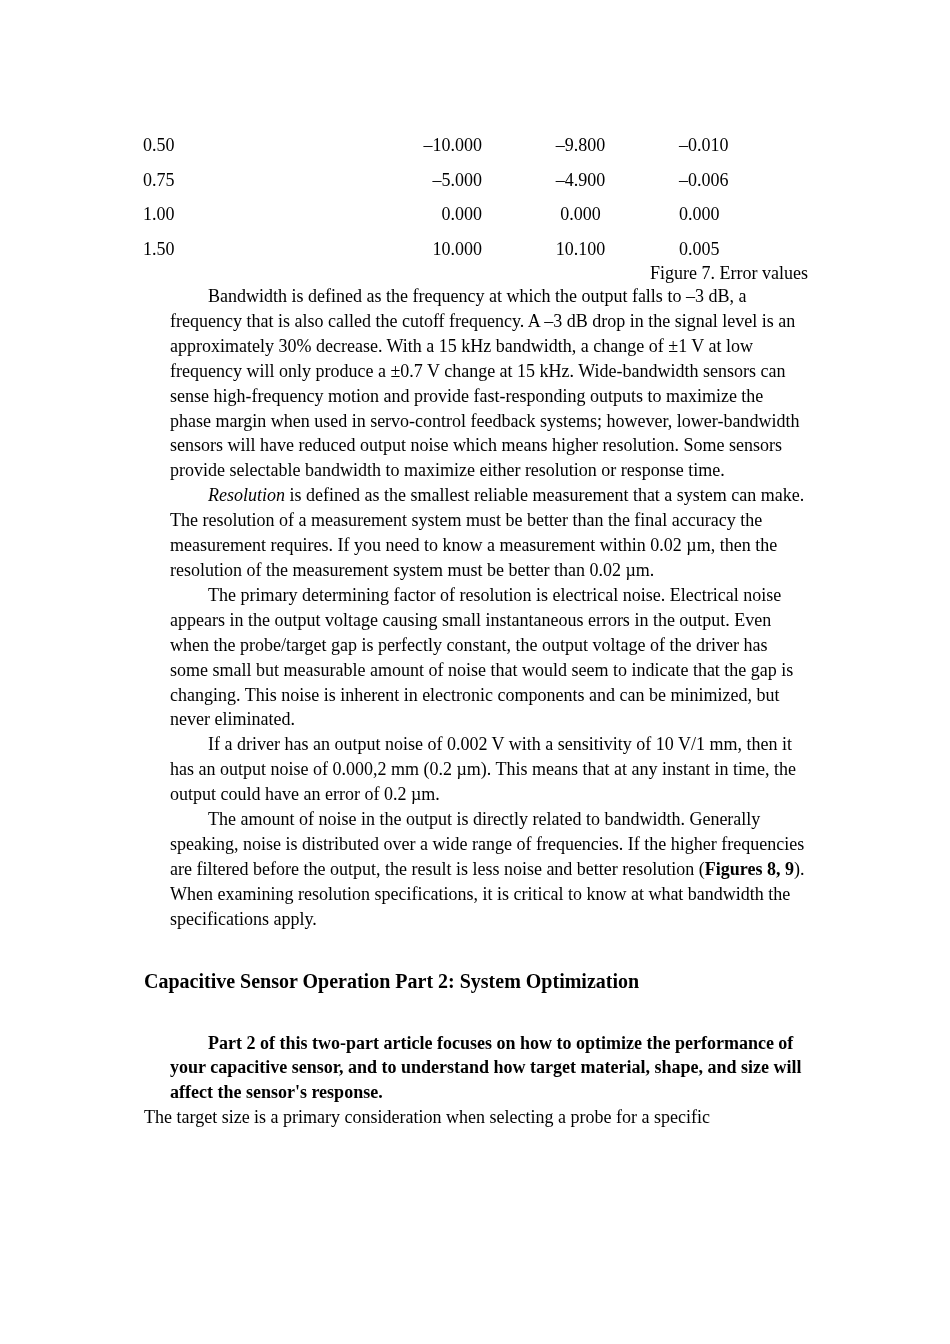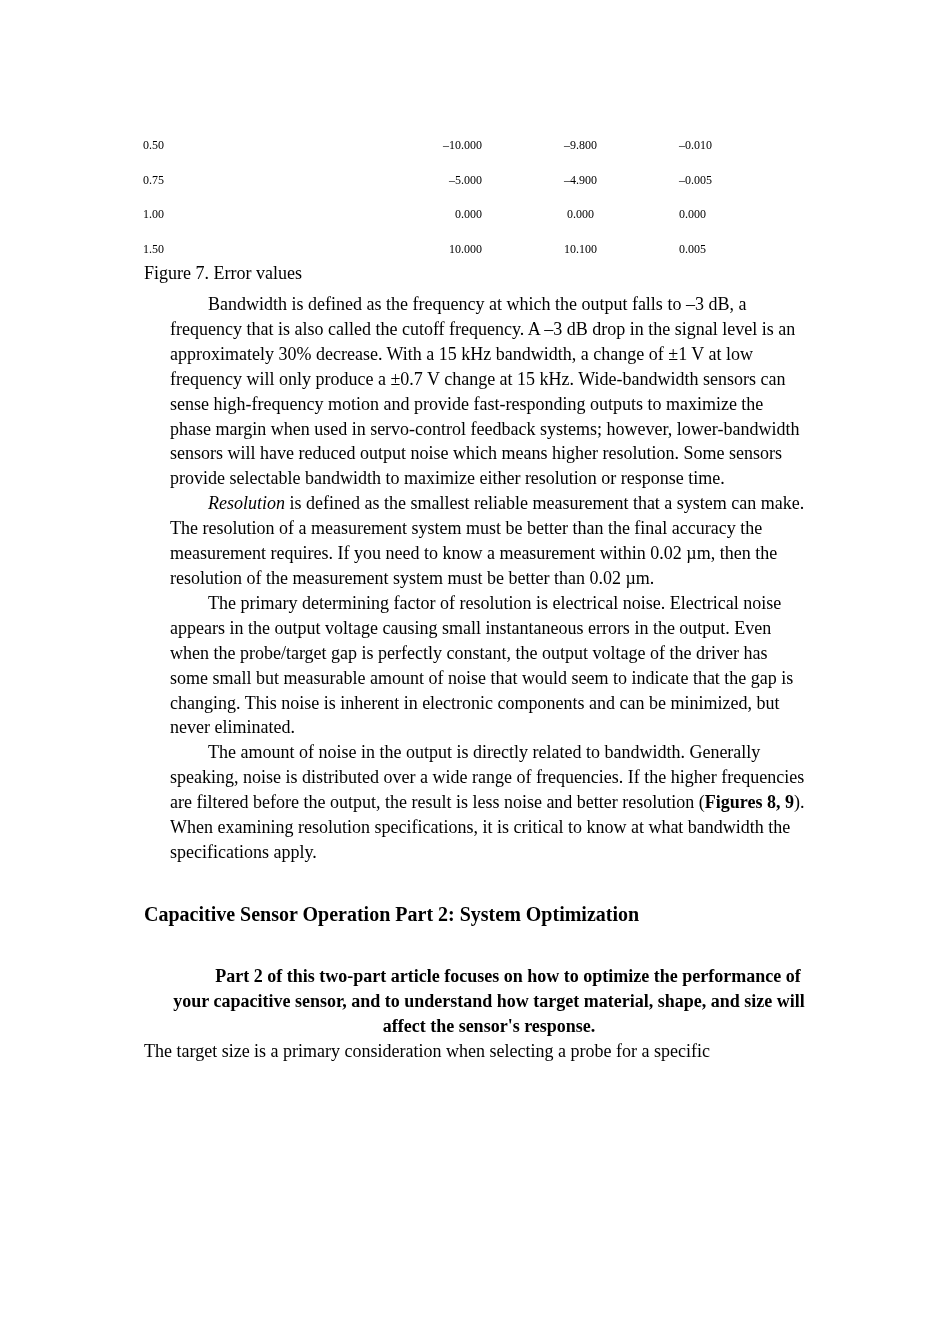--- a/index.html
+++ b/index.html
@@ -1,65 +1,66 @@
 <!DOCTYPE html>
 <html><head>
 <meta charset="utf-8">
 <style>
   html, body { margin: 0; padding: 0; background: #ffffff; }
   body { width: 950px; height: 1344px; position: relative; overflow: hidden;
          font-family: "Liberation Serif", serif; color: #000; }
   .page { position: absolute; left: 144px; top: 128px; width: 664px; }
   table.err { border-collapse: collapse; margin-left: -1px; }
-  table.err td { font-size: 12px; height: 34.5px; padding: 0; vertical-align: middle; line-height: 20px; }
+  table.err td { font-size: 18px; height: 34.5px; padding: 0; vertical-align: middle; line-height: 20px; }
   table.err td.c0 { width: 110px; }
   table.err td.c1 { width: 229px; text-align: right; }
   table.err td.c2 { width: 197px; text-align: center; }
   table.err td.c3 { width: 120px; }
-  .caption { text-align: left; font-size: 18px; line-height: 22px; margin-top: -4px; margin-bottom: 8px; }
+  .caption { text-align: right; font-size: 18px; line-height: 22px; margin-top: -4px; margin-bottom: 0; }
   p { margin: 0; font-size: 18px; line-height: 24.9px; }
   p.ind { text-indent: 38px; margin-left: 26px; }
   h2 { font-size: 20px; font-weight: bold; margin: 29px 0 0 0; line-height: 40px; }
-  p.lead { font-weight: bold; margin-top: 30px; text-align: center; }
+  p.lead { font-weight: bold; margin-top: 30px; }
 </style>
 </head>
 <body>
 
 <div class="page">
   <table class="err">
     <tbody>
       <tr>
         <td class="c0">0.50</td>
         <td class="c1">–10.000</td>
         <td class="c2">–9.800</td>
         <td class="c3">–0.010</td>
       </tr>
       <tr>
         <td class="c0">0.75</td>
         <td class="c1">–5.000</td>
         <td class="c2">–4.900</td>
-        <td class="c3">–0.005</td>
+        <td class="c3">–0.006</td>
       </tr>
       <tr>
         <td class="c0">1.00</td>
         <td class="c1">0.000</td>
         <td class="c2">0.000</td>
         <td class="c3">0.000</td>
       </tr>
       <tr>
         <td class="c0">1.50</td>
         <td class="c1">10.000</td>
         <td class="c2">10.100</td>
         <td class="c3">0.005</td>
       </tr>
     </tbody>
   </table>
   <div class="caption">Figure 7. Error values</div>
 
   <p class="ind">Bandwidth is defined as the frequency at which the output falls to –3 dB, a frequency that is also called the cutoff frequency. A –3 dB drop in the signal level is an approximately 30% decrease. With a 15 kHz bandwidth, a change of ±1 V at low frequency will only produce a ±0.7 V change at 15 kHz. Wide-bandwidth sensors can sense high-frequency motion and provide fast-responding outputs to maximize the phase margin when used in servo-control feedback systems; however, lower-bandwidth sensors will have reduced output noise which means higher resolution. Some sensors provide selectable bandwidth to maximize either resolution or response time.</p>
   <p class="ind"><em>Resolution</em><span> is defined as the smallest reliable measurement that a system can make. The resolution of a measurement system must be better than the final accuracy the measurement requires. If you need to know a measurement within 0.02 µm, then the resolution of the measurement system must be better than 0.02 µm.</span></p>
   <p class="ind">The primary determining factor of resolution is electrical noise. Electrical noise appears in the output voltage causing small instantaneous errors in the output. Even when the probe/target gap is perfectly constant, the output voltage of the driver has some small but measurable amount of noise that would seem to indicate that the gap is changing. This noise is inherent in electronic components and can be minimized, but never eliminated.</p>
+  <p class="ind">If a driver has an output noise of 0.002 V with a sensitivity of 10 V/1 mm, then it has an output noise of 0.000,2 mm (0.2 µm). This means that at any instant in time, the output could have an error of 0.2 µm.</p>
   <p class="ind"><span>The amount of noise in the output is directly related to bandwidth. Generally speaking, noise is distributed over a wide range of frequencies. If the higher frequencies are filtered before the output, the result is less noise and better resolution (</span><strong>Figures 8, 9</strong><span>). When examining resolution specifications, it is critical to know at what bandwidth the specifications apply.</span></p>
 
   <h2>Capacitive Sensor Operation Part 2: System Optimization</h2>
   <p class="ind lead">Part 2 of this two-part article focuses on how to optimize the performance of your capacitive sensor, and to understand how target material, shape, and size will affect the sensor's response.</p>
   <p>The target size is a primary consideration when selecting a probe for a specific</p>
 </div>
 
 </body></html>

